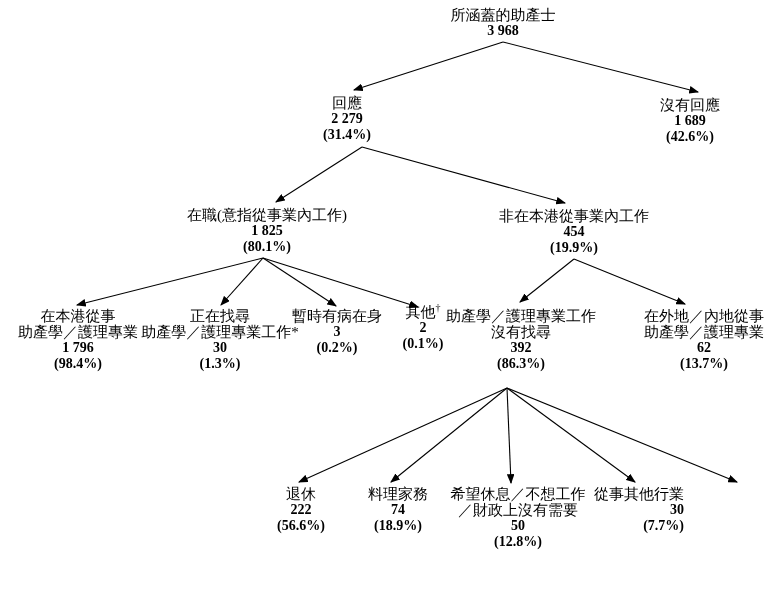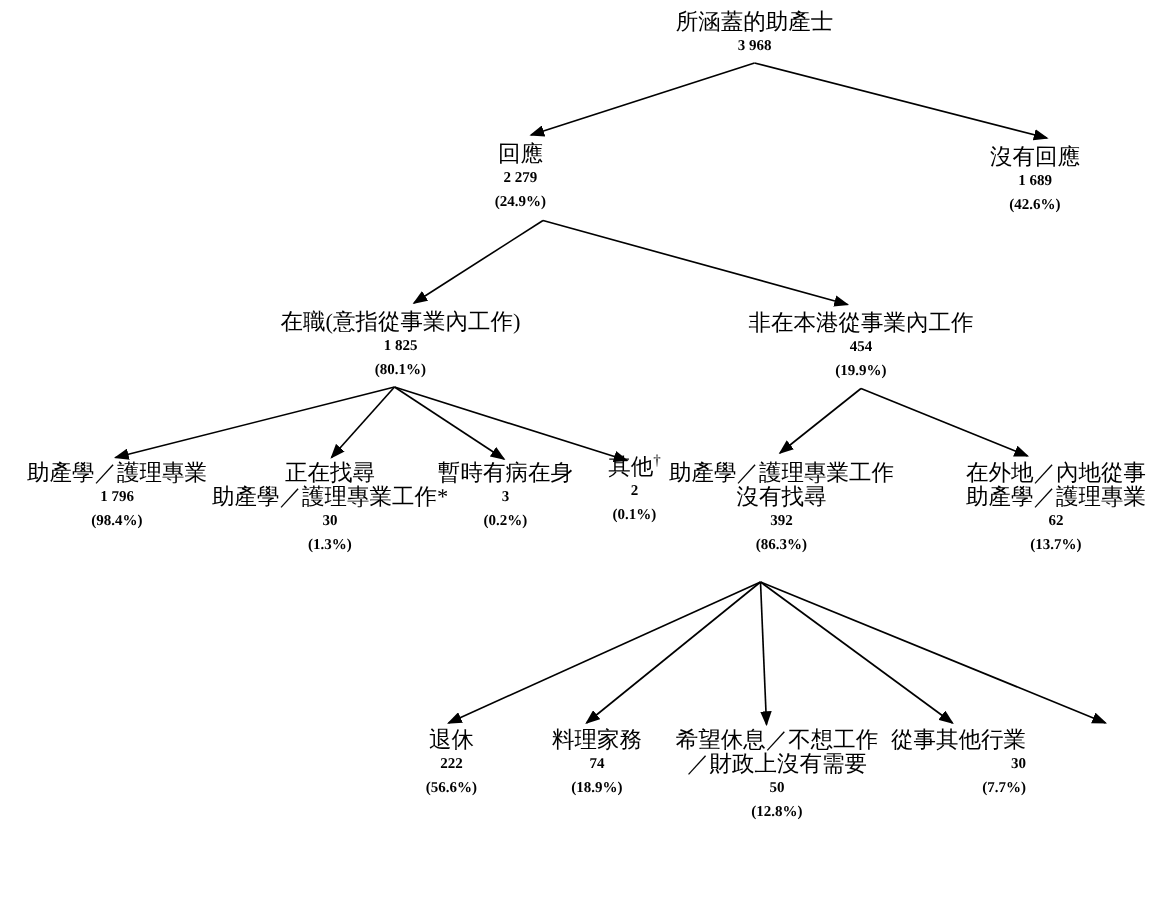--- a/index.html
+++ b/index.html
@@ -14,21 +14,21 @@
   }
   svg.arrows { position:absolute; left:0; top:0; }
   svg.arrows line { stroke:#000; stroke-width:1.1; }
   .node {
     position:absolute;
     text-align:center;
     white-space:nowrap;
     transform:translateX(-50%);
   }
   .lbl { font-size:15px; line-height:16px; }
-  .val { font-size:10px; line-height:16px; font-weight:bold; }
+  .val { font-size:14px; line-height:16px; font-weight:bold; }
   sup.mark { font-size:10px; line-height:0; }
 </style>
 </head>
 <body>
 
 <div class="stage">
 
   <svg class="arrows" width="768" height="614">
     <defs>
       <marker id="ah" markerWidth="9" markerHeight="7" refX="8" refY="3.5" orient="auto">
@@ -53,21 +53,21 @@
   </svg>
 
   <div class="node" style="left:489px; top:7px;">
     <div class="lbl">所涵蓋的助產士</div>
     <div class="val">3 968</div>
   </div>
 
   <div class="node" style="left:333px; top:95px;">
     <div class="lbl">回應</div>
     <div class="val">2 279</div>
-    <div class="val">(24.9%)</div>
+    <div class="val">(31.4%)</div>
   </div>
 
   <div class="node" style="left:676px; top:97px;">
     <div class="lbl">沒有回應</div>
     <div class="val">1 689</div>
     <div class="val">(42.6%)</div>
   </div>
 
   <div class="node" style="left:253px; top:207px;">
     <div class="lbl">在職(意指從事業內工作)</div>
@@ -75,20 +75,21 @@
     <div class="val">(80.1%)</div>
   </div>
 
   <div class="node" style="left:560px; top:208px;">
     <div class="lbl">非在本港從事業內工作</div>
     <div class="val">454</div>
     <div class="val">(19.9%)</div>
   </div>
 
   <div class="node" style="left:64px; top:308px;">
+    <div class="lbl">在本港從事</div>
     <div class="lbl">助產學／護理專業</div>
     <div class="val">1 796</div>
     <div class="val">(98.4%)</div>
   </div>
 
   <div class="node" style="left:206px; top:308px;">
     <div class="lbl">正在找尋</div>
     <div class="lbl">助產學／護理專業工作*</div>
     <div class="val">30</div>
     <div class="val">(1.3%)</div>

